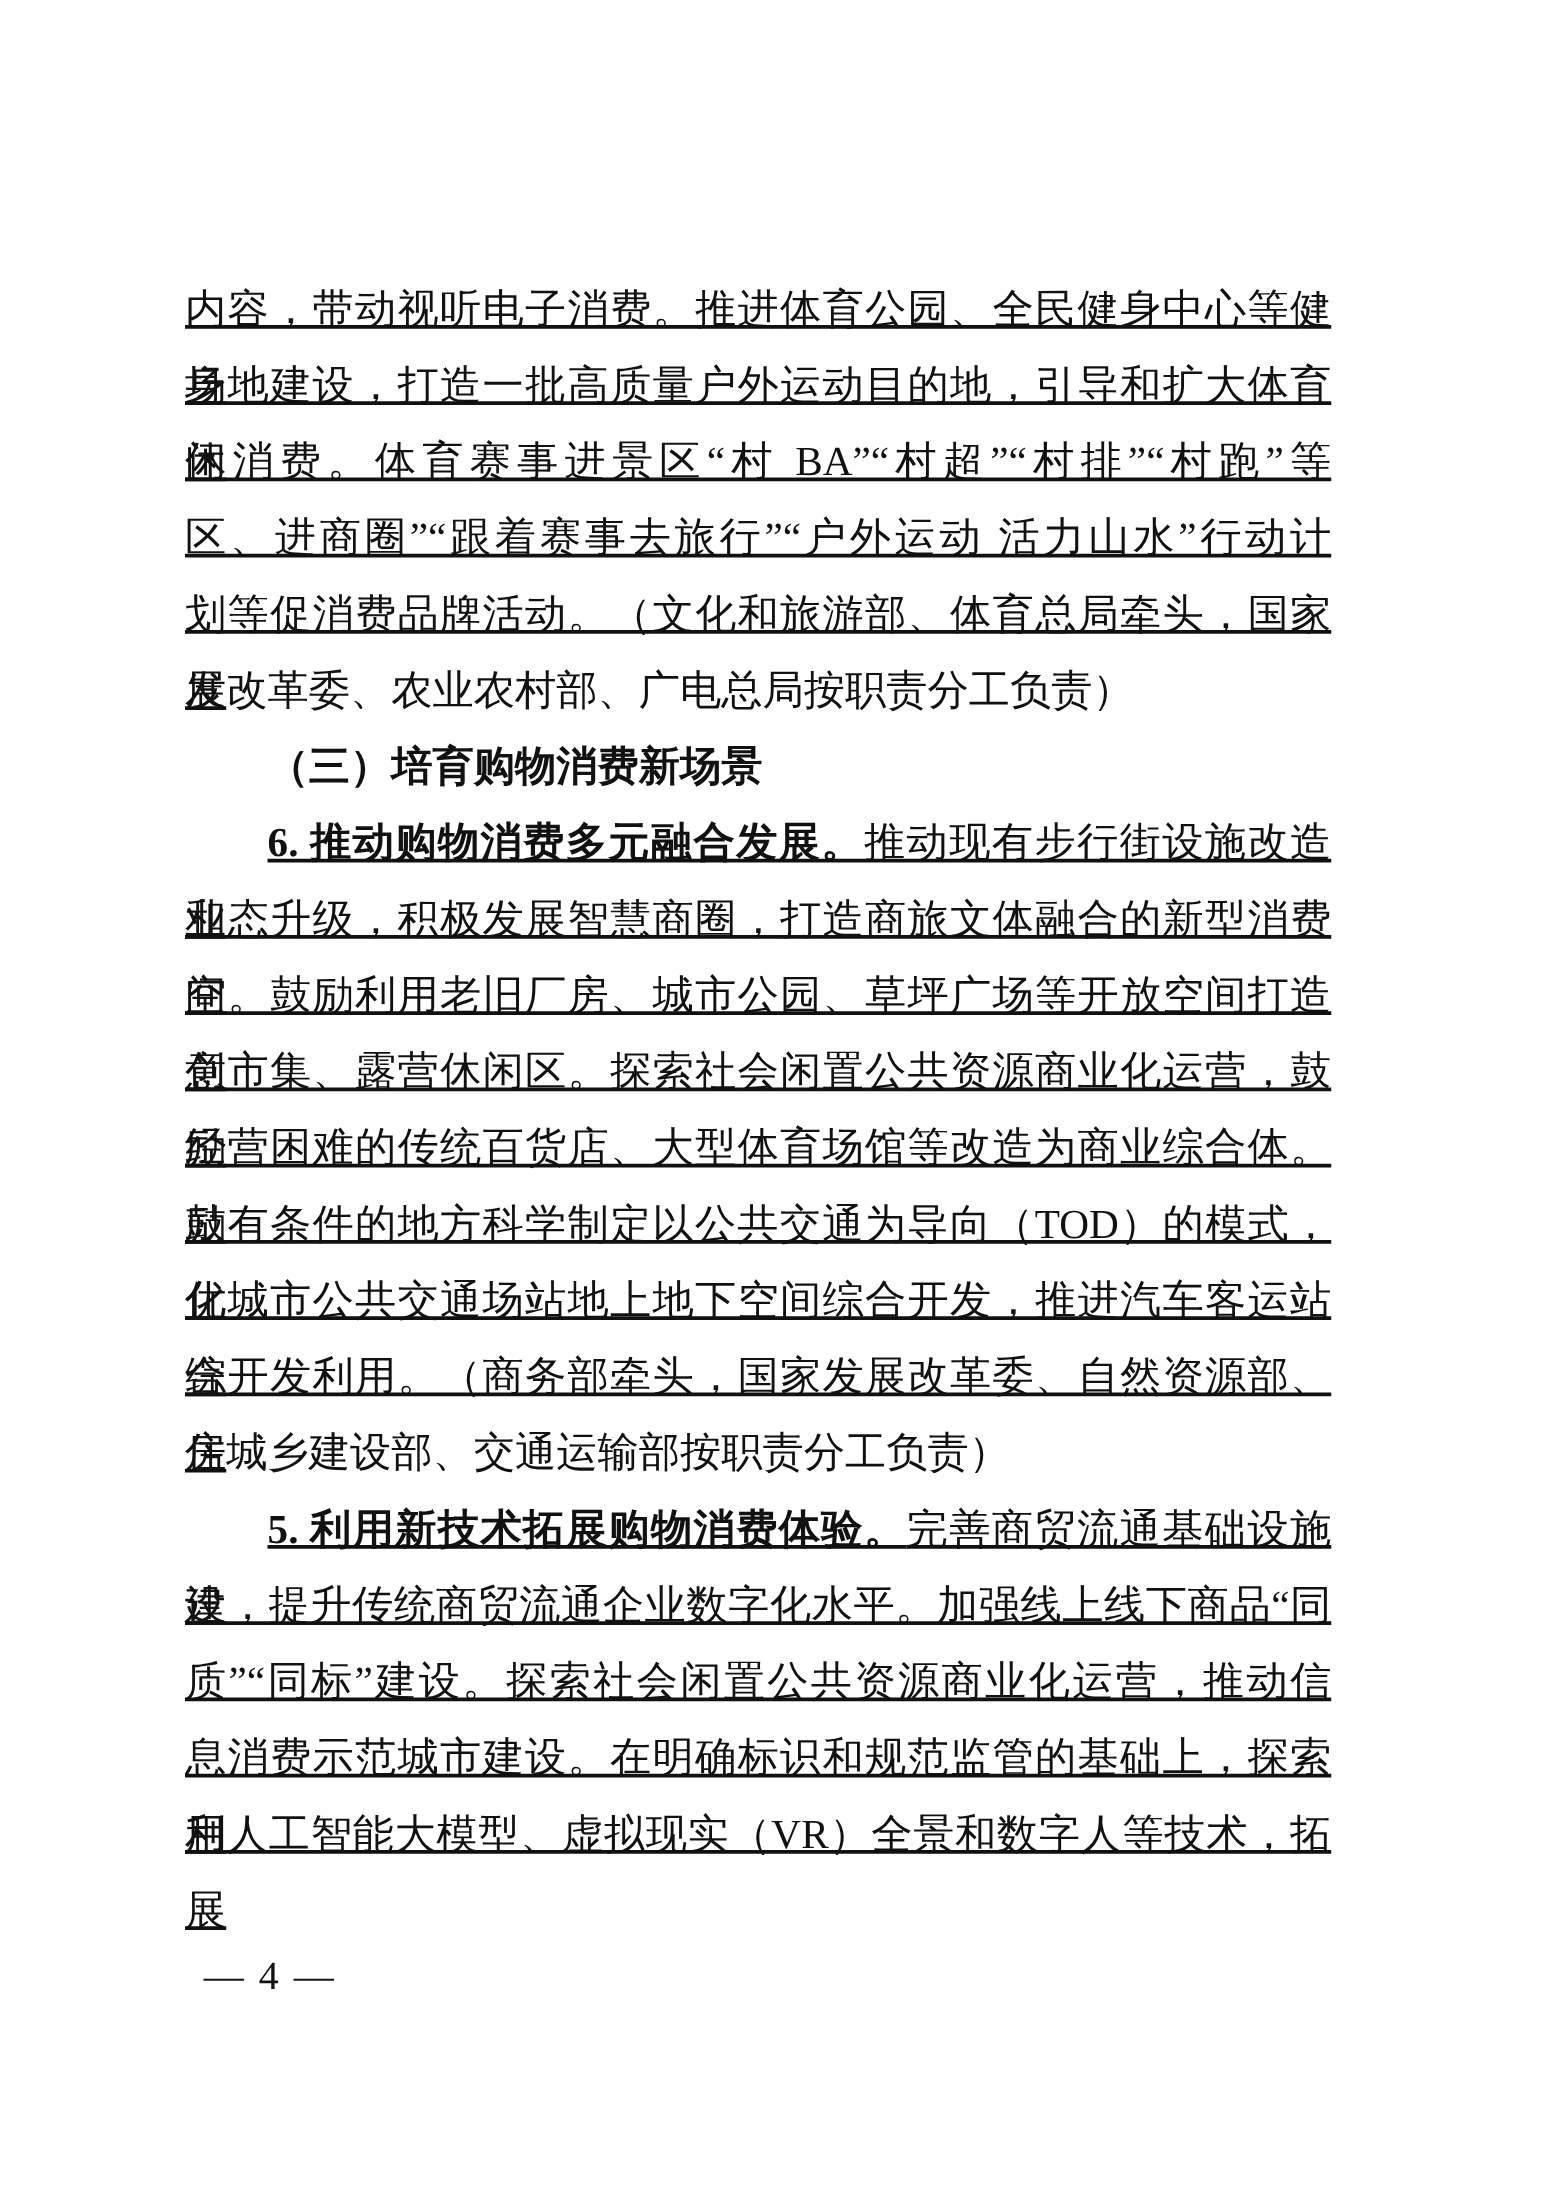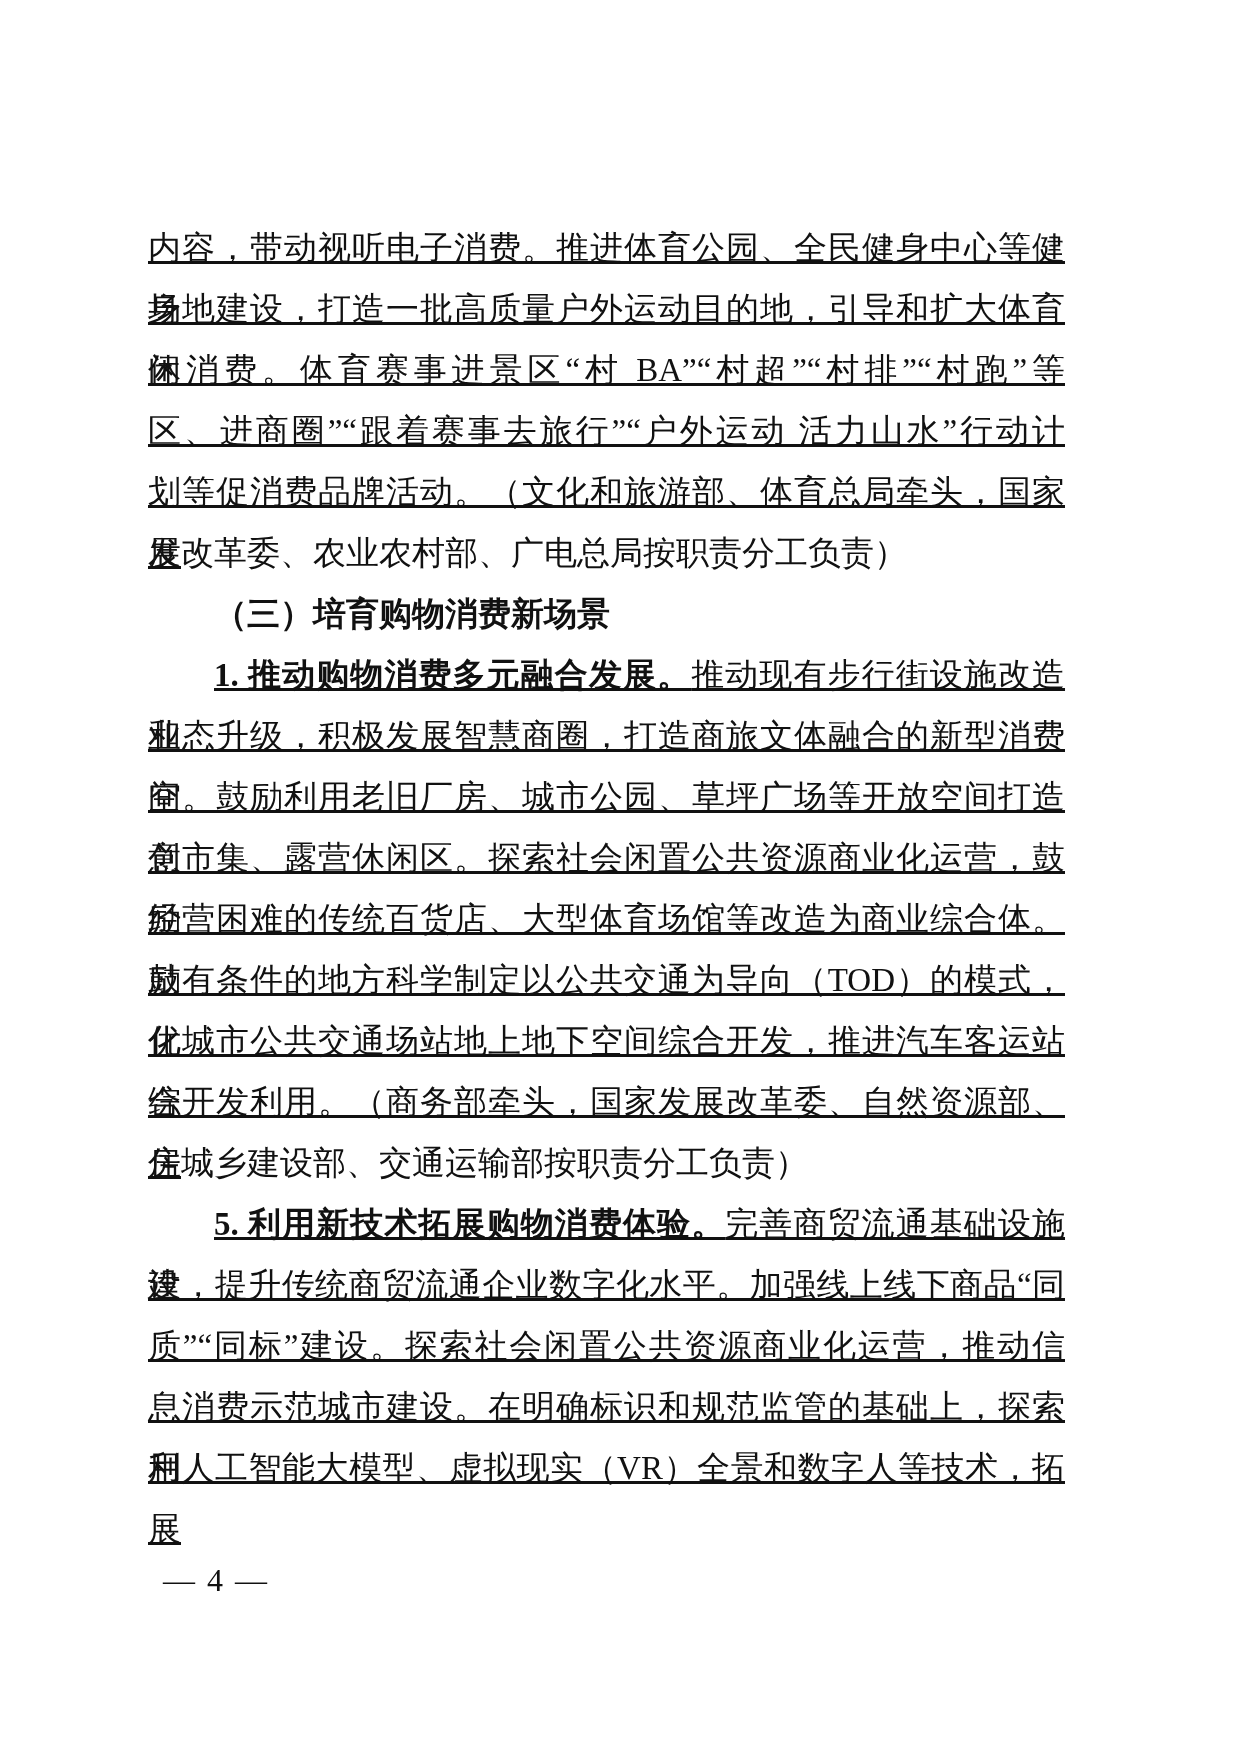--- a/index.html
+++ b/index.html
@@ -52,21 +52,21 @@
 
 <div class="page">
   <div class="text-block">
       <div class="line justify"><span class="fs">内容，带动视听电子消费。推进体育公园、全民健身中心等健身</span></div>
       <div class="line justify"><span class="fs">场地建设，打造一批高质量户外运动目的地，引导和扩大体育休</span></div>
       <div class="line justify"><span class="fs">闲消费。体育赛事进景区“村 BA”“村超”“村排”“村跑”等</span></div>
       <div class="line justify"><span class="fs">区、进商圈”“跟着赛事去旅行”“户外运动 活力山水”行动计</span></div>
       <div class="line justify"><span class="fs">划等促消费品牌活动。（文化和旅游部、体育总局牵头，国家发</span></div>
       <div class="line left"><span class="fs">展改革委、农业农村部、广电总局按职责分工负责）</span></div>
       <div class="line left indent"><span class="kai">（三）培育购物消费新场景</span></div>
-      <div class="line justify indent"><span class="kai">1. 推动购物消费多元融合发展。</span><span class="fs">推动现有步行街设施改造和</span></div>
+      <div class="line justify indent"><span class="kai">6. 推动购物消费多元融合发展。</span><span class="fs">推动现有步行街设施改造和</span></div>
       <div class="line justify"><span class="fs">业态升级，积极发展智慧商圈，打造商旅文体融合的新型消费空</span></div>
       <div class="line justify"><span class="fs">间。鼓励利用老旧厂房、城市公园、草坪广场等开放空间打造创</span></div>
       <div class="line justify"><span class="fs">意市集、露营休闲区。探索社会闲置公共资源商业化运营，鼓励</span></div>
       <div class="line justify"><span class="fs">经营困难的传统百货店、大型体育场馆等改造为商业综合体。鼓</span></div>
       <div class="line justify"><span class="fs">励有条件的地方科学制定以公共交通为导向（TOD）的模式，优</span></div>
       <div class="line justify"><span class="fs">化城市公共交通场站地上地下空间综合开发，推进汽车客运站综</span></div>
       <div class="line justify"><span class="fs">合开发利用。（商务部牵头，国家发展改革委、自然资源部、住</span></div>
       <div class="line left"><span class="fs">房城乡建设部、交通运输部按职责分工负责）</span></div>
       <div class="line justify indent"><span class="kai">5. 利用新技术拓展购物消费体验。</span><span class="fs">完善商贸流通基础设施建</span></div>
       <div class="line justify"><span class="fs">设，提升传统商贸流通企业数字化水平。加强线上线下商品“同</span></div>

